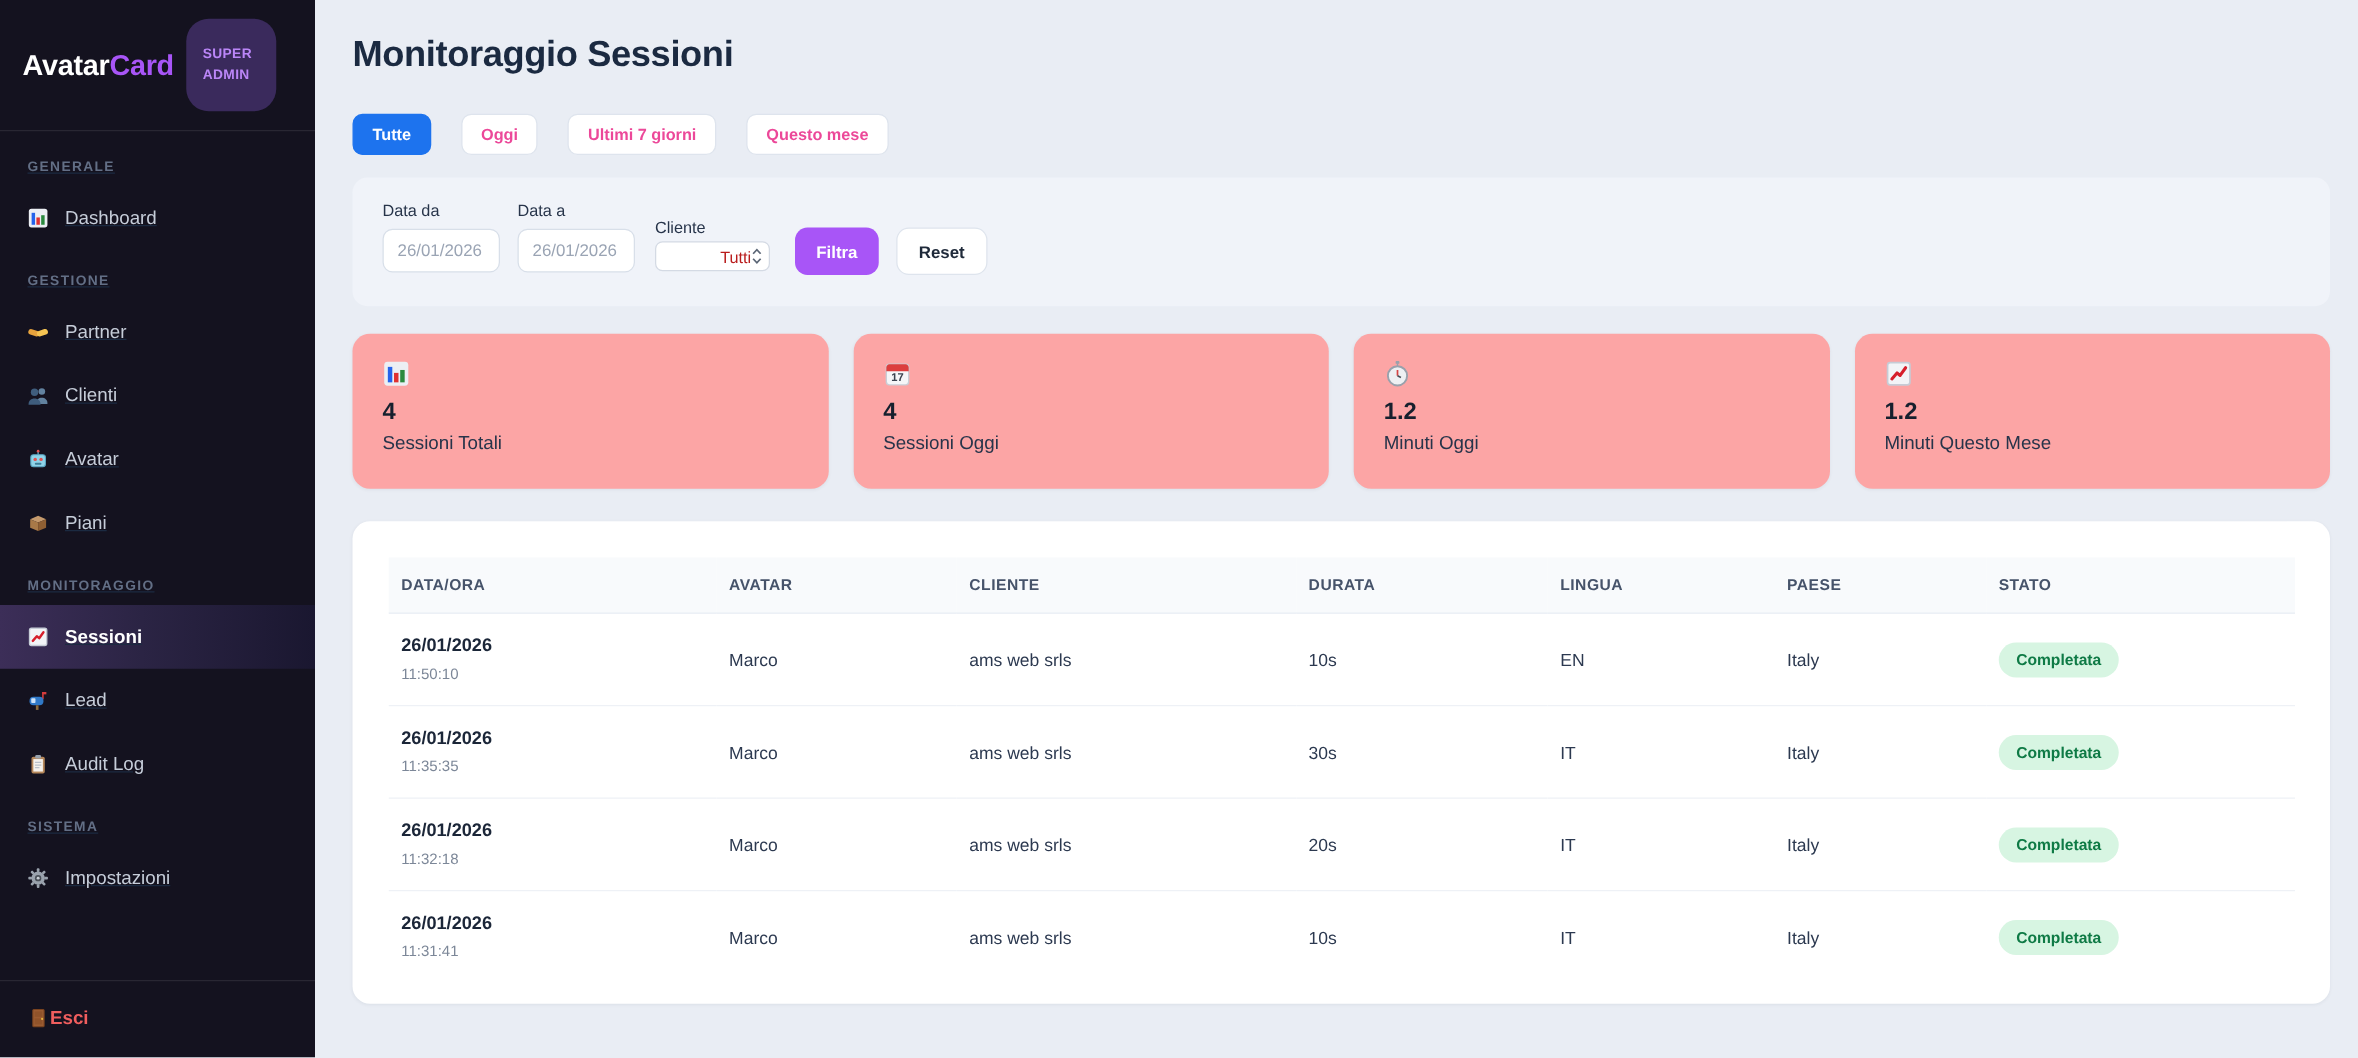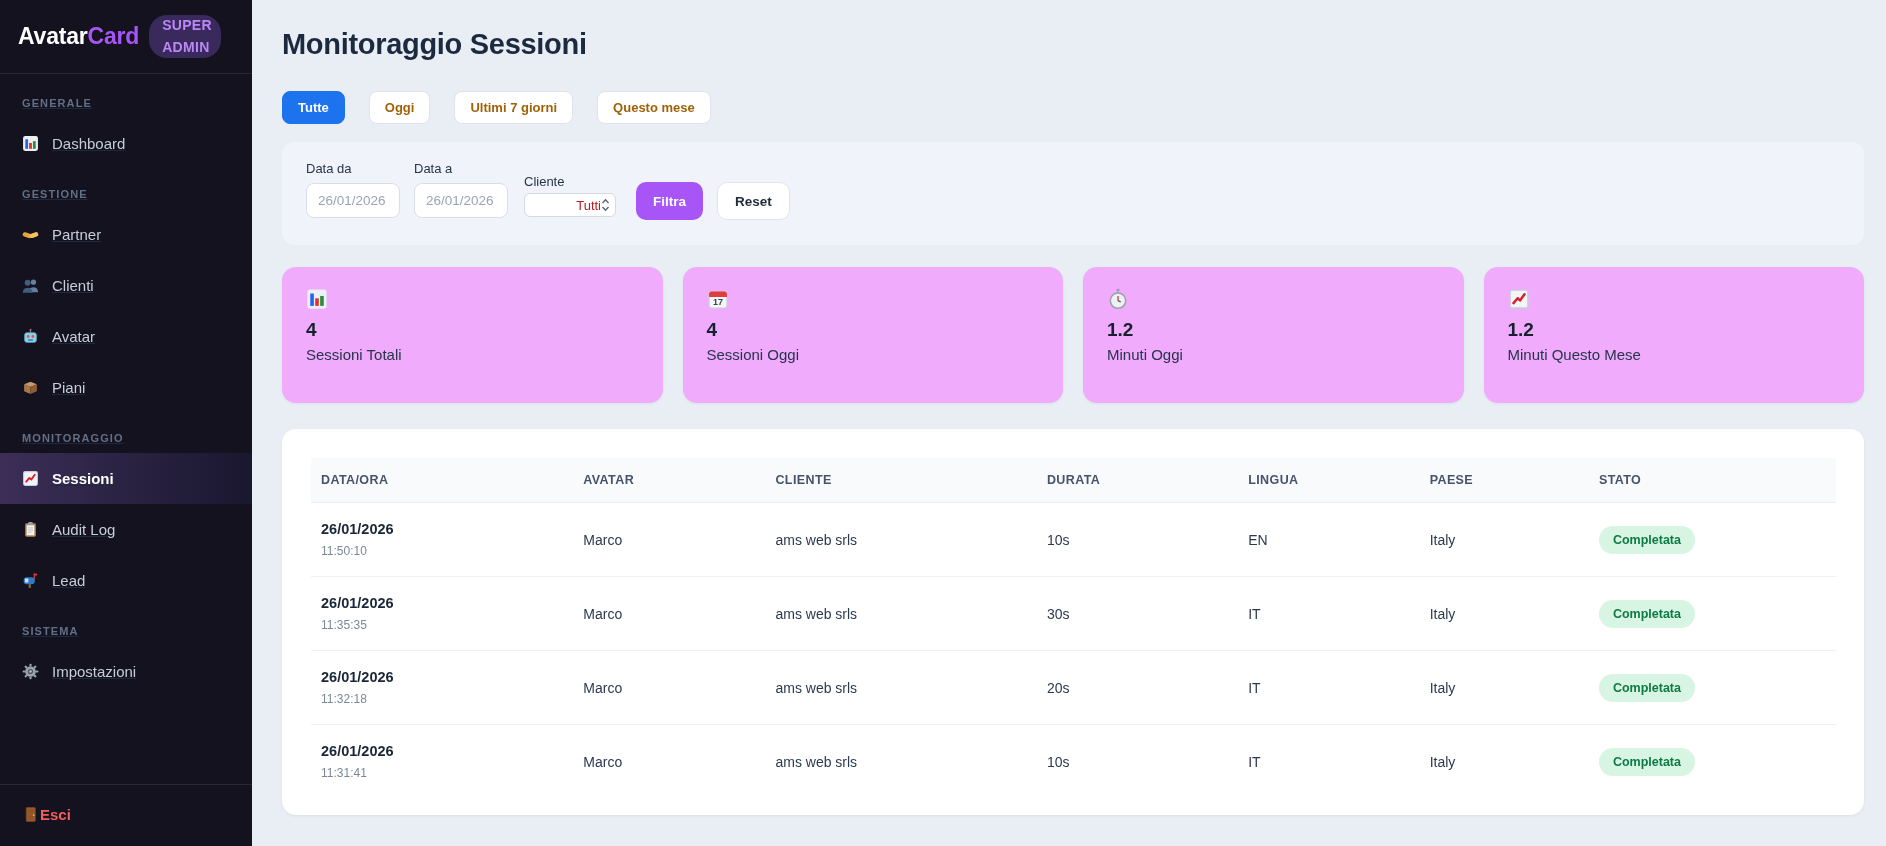--- a/index.html
+++ b/index.html
@@ -7,53 +7,53 @@
   body {
     display:flex; overflow:hidden;
     font-family:"Liberation Sans","DejaVu Sans",sans-serif;
     background:#e9edf4; color:#1b2a41;
   }
   
   .sidebar { width:252px; min-width:252px; height:846px; background:#14121f; display:flex; flex-direction:column; }
   .logo-row { display:flex; align-items:center; padding:15px 16px 15px 18px; border-bottom:1px solid rgba(255,255,255,.09); }
   .logo-text { font-size:23px; font-weight:800; color:#ffffff; letter-spacing:-.2px; white-space:nowrap; }
   .logo-accent { color:#a855f7; }
-  .role-badge { margin-left:10px; background:#3a2a5c; color:#bb86f8; font-size:14px; font-weight:700;
-    padding:0 13px; border-radius:18px; line-height:1.55; width:72px; letter-spacing:.3px; }
+  .role-badge { margin-left:10px; background:#3a2a5c; color:#bb86f8; font-size:11px; font-weight:700;
+    padding:20px 13px; border-radius:18px; line-height:1.55; width:72px; letter-spacing:.3px; }
   .nav { flex:1; padding-top:4px;text-decoration:underline; }
   .section-label { padding:19px 22px 9px; font-size:11px; font-weight:700; letter-spacing:1.1px; color:#636f86; }
   .nav-item { display:flex; align-items:center; gap:13px; padding:0 22px; height:51px; font-size:15px; color:#c6cdd9; cursor:pointer; }
   .nav-item.active { background:linear-gradient(90deg,#3c2e58 0%, #2b2444 45%, #1a1730 100%); color:#ffffff; font-weight:700; }
   .nav-icon { width:17px; height:17px; flex:0 0 auto; display:block; }
   .logout-row { border-top:1px solid rgba(255,255,255,.09); padding:21px 22px 23px; display:flex; align-items:center; gap:1px;
     color:#f05e5e; font-size:15px; font-weight:600; cursor:pointer; }
   
   .main { flex:1; padding:28px 22px 0 30px; overflow:hidden; }
   .page-title { font-size:29px; font-weight:800; color:#1b2a41; letter-spacing:-.3px; margin-bottom:30px; }
   .tabs { display:flex; gap:24px; margin-bottom:18px; }
   .tab { height:33px; padding:0 15px; border-radius:8px; font-size:13px; font-weight:600; background:#ffffff;
-    border:1px solid #dee4ed; color:#a16207; cursor:pointer; font-family:inherit; }
+    border:1px solid #dee4ed; color:#ec4899; cursor:pointer; font-family:inherit; }
   .tab.active { background:#1d73ee; border-color:#1d73ee; color:#ffffff; }
   
   .filter-panel { background:#f0f3f9; border-radius:12px; padding:19px 24px 25px; display:flex; align-items:flex-start; margin-bottom:22px; }
   .field { margin-right:14px; }
   .field-label { font-size:13px; color:#27344a; margin-bottom:7px; font-weight:500; }
   .date-input { width:94px; height:35px; border:1px solid #d8dfe9; border-radius:8px; background:#ffffff;
     padding:0 11px; font-size:13.5px; color:#9aa4b4; font-family:inherit; }
   .client-field { margin-top:13px; margin-left:2px; margin-right:14px; }
   .client-field .field-label { margin-bottom:4px; }
   .select-box { width:92px; height:24px; border:1px solid #d4dae4; border-radius:6px; background:#ffffff;
     display:flex; align-items:center; justify-content:flex-end; padding:0 5px 0 9px; font-size:13px; color:#b91c1c; cursor:pointer; }
   .btn-filtra { margin-top:21px; margin-left:6px; height:38px; padding:0 17px; border:none; border-radius:10px;
     background:#a855f7; color:#ffffff; font-size:13.5px; font-weight:700; cursor:pointer; font-family:inherit; }
   .btn-reset { margin-top:21px; margin-left:14px; height:38px; padding:0 17px; border:1px solid #dee4ed; border-radius:10px;
     background:#ffffff; color:#1f2a3a; font-size:13.5px; font-weight:600; cursor:pointer; font-family:inherit; }
   
   .stats { display:grid; grid-template-columns:repeat(4,1fr); gap:20px; margin-bottom:26px; }
-  .stat-card { background:#f0abfc; border-radius:14px; padding:21px 24px 40px; box-shadow:0 1px 3px rgba(18,27,45,.06); }
+  .stat-card { background:#fca5a5; border-radius:14px; padding:21px 24px 28px; box-shadow:0 1px 3px rgba(18,27,45,.06); }
   .stat-icon { width:22px; height:22px; display:block; }
   .stat-value { font-size:19px; font-weight:800; color:#16202e; margin-top:9px; }
   .stat-label { font-size:15px; color:#27344a; margin-top:5px; }
   
   .table-card { background:#ffffff; border-radius:14px; padding:29px 28px 16px 29px; box-shadow:0 1px 3px rgba(18,27,45,.06); }
   table { width:100%; border-collapse:collapse; }
   thead th { background:#f8fafc; text-align:left; font-size:12.5px; font-weight:700; color:#46536a;
     letter-spacing:.4px; padding:15px 10px; border-bottom:1px solid #e8edf3; }
   tbody td { padding:0 10px; height:74px; font-size:14px; color:#2c3950; border-bottom:1px solid #eef1f6; vertical-align:middle; }
   tbody tr:last-child td { border-bottom:none; }
@@ -127,40 +127,40 @@
     <div class="section-label">MONITORAGGIO</div>
     <div class="nav-item active">
       <svg class="nav-icon" viewBox="0 0 16 16">
           <rect x="1.5" y="1.5" width="13" height="13" rx="1.5" fill="#f2f4f7" stroke="#c6ccd6" stroke-width="1"></rect>
           <path d="M4 11 L7 7.5 L8.8 9 L12 4.5" fill="none" stroke="#d61f2c" stroke-width="1.8" stroke-linecap="round" stroke-linejoin="round"></path>
         </svg>
       <span>Sessioni</span>
     </div>
     <div class="nav-item">
       <svg class="nav-icon" viewBox="0 0 16 16">
+          <rect x="11" y="1.5" width="1.2" height="5.5" fill="#d43c3c"></rect>
+          <rect x="11" y="1.5" width="3.2" height="1.8" fill="#d43c3c"></rect>
+          <rect x="1.5" y="5" width="10.5" height="6.5" rx="3" fill="#3079c7"></rect>
+          <rect x="2.8" y="6.2" width="3.2" height="3.6" rx="0.6" fill="#cfe3f7"></rect>
+          <rect x="6.3" y="11.5" width="2" height="3.5" fill="#8a6a3a"></rect>
+        </svg>
+      <span>Lead</span>
+    </div>
+    <div class="nav-item">
+      <svg class="nav-icon" viewBox="0 0 16 16">
           <rect x="3" y="2.2" width="10" height="12.6" rx="1.4" fill="#b5875a"></rect>
           <rect x="4.4" y="4" width="7.2" height="9.4" fill="#f4f1ec"></rect>
           <rect x="5.8" y="1" width="4.4" height="2.6" rx="1" fill="#97a1ad"></rect>
           <g stroke="#b9c0c9" stroke-width="0.9">
             <line x1="5.6" y1="6.5" x2="10.4" y2="6.5"></line>
             <line x1="5.6" y1="8.5" x2="10.4" y2="8.5"></line>
             <line x1="5.6" y1="10.5" x2="9" y2="10.5"></line>
           </g>
         </svg>
       <span>Audit Log</span>
-    </div>
-    <div class="nav-item">
-      <svg class="nav-icon" viewBox="0 0 16 16">
-          <rect x="11" y="1.5" width="1.2" height="5.5" fill="#d43c3c"></rect>
-          <rect x="11" y="1.5" width="3.2" height="1.8" fill="#d43c3c"></rect>
-          <rect x="1.5" y="5" width="10.5" height="6.5" rx="3" fill="#3079c7"></rect>
-          <rect x="2.8" y="6.2" width="3.2" height="3.6" rx="0.6" fill="#cfe3f7"></rect>
-          <rect x="6.3" y="11.5" width="2" height="3.5" fill="#8a6a3a"></rect>
-        </svg>
-      <span>Lead</span>
     </div>
 
     <div class="section-label">SISTEMA</div>
     <div class="nav-item">
       <svg class="nav-icon" viewBox="0 0 16 16">
           <g fill="#9aa2ad">
             <rect x="7" y="0.6" width="2" height="2.8" rx="0.7"></rect>
             <rect x="7" y="0.6" width="2" height="2.8" rx="0.7" transform="rotate(45 8 8)"></rect>
             <rect x="7" y="0.6" width="2" height="2.8" rx="0.7" transform="rotate(90 8 8)"></rect>
             <rect x="7" y="0.6" width="2" height="2.8" rx="0.7" transform="rotate(135 8 8)"></rect>

